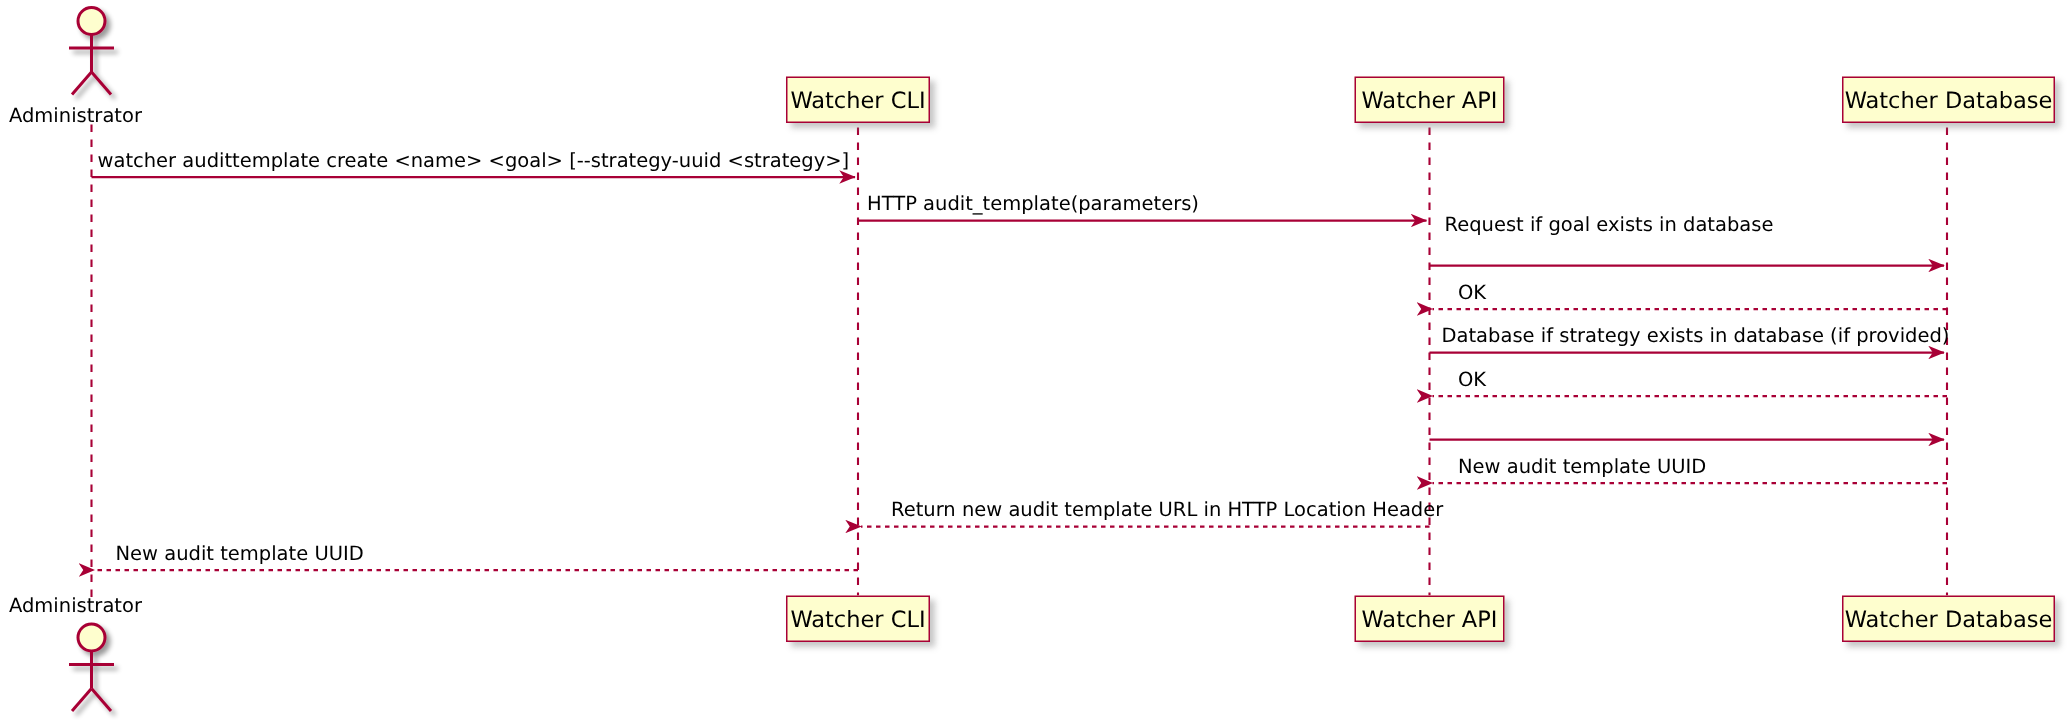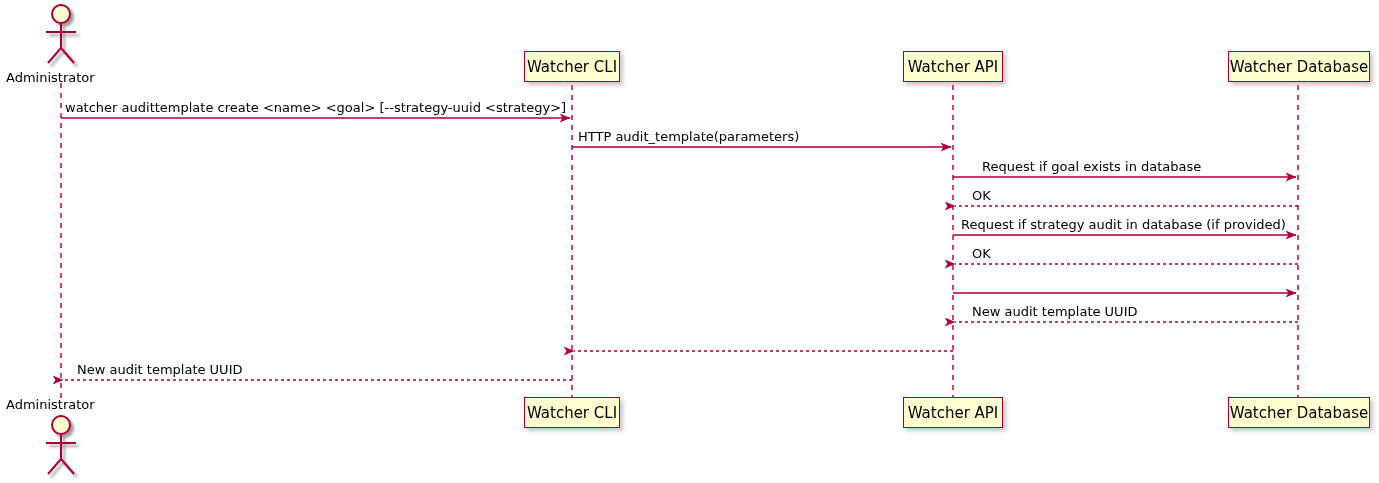--- a/index.html
+++ b/index.html
@@ -125,20 +125,21 @@
   <div class="pbox" style="left:524px; top:51px; width:96px; height:31px;">Watcher CLI</div>
   <div class="pbox" style="left:903px; top:51px; width:100px; height:31px;">Watcher API</div>
   <div class="pbox" style="left:1228px; top:51px; width:142px; height:31px;">Watcher Database</div>
 
   <div class="pbox" style="left:524px; top:397px; width:96px; height:31px;">Watcher CLI</div>
   <div class="pbox" style="left:903px; top:397px; width:100px; height:31px;">Watcher API</div>
   <div class="pbox" style="left:1228px; top:397px; width:142px; height:31px;">Watcher Database</div>
 
   <div class="msg-label" style="left:65px;  top:101px;">watcher audittemplate create &lt;name&gt; &lt;goal&gt; [--strategy-uuid &lt;strategy&gt;]</div>
   <div class="msg-label" style="left:578px; top:130px;">HTTP audit_template(parameters)</div>
-  <div class="msg-label" style="left:963px; top:160px;margin-left:19px;">Request if goal exists in database</div>
+  <div class="msg-label" style="left:963px; top:144px;">Request if goal exists in database</div>
   <div class="msg-label" style="left:972px; top:189px;">OK</div>
-  <div class="msg-label" style="left:961px; top:218px;">Request if strategy audit in database (if provided)</div>
+  <div class="msg-label" style="left:961px; top:218px;">Database if strategy exists in database (if provided)</div>
   <div class="msg-label" style="left:972px; top:247px;">OK</div>
   <div class="msg-label" style="left:972px; top:305px;">New audit template UUID</div>
+  <div class="msg-label" style="left:594px; top:334px;">Return new audit template URL in HTTP Location Header</div>
   <div class="msg-label" style="left:77px;  top:363px;">New audit template UUID</div>
 
 </div>
 
 </body></html>

